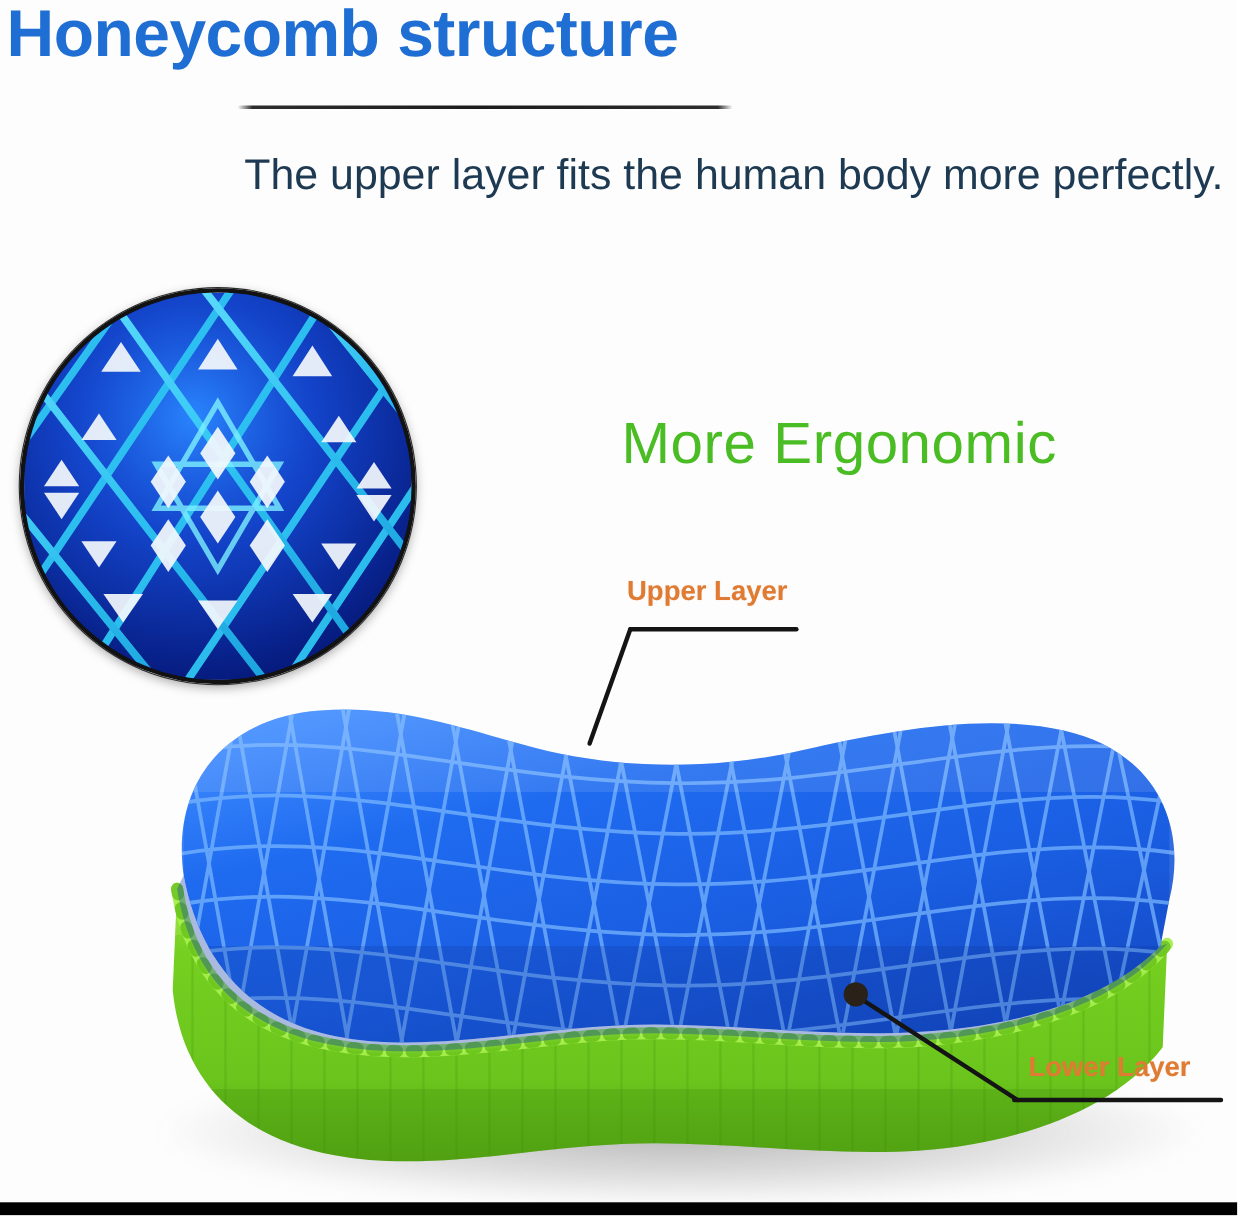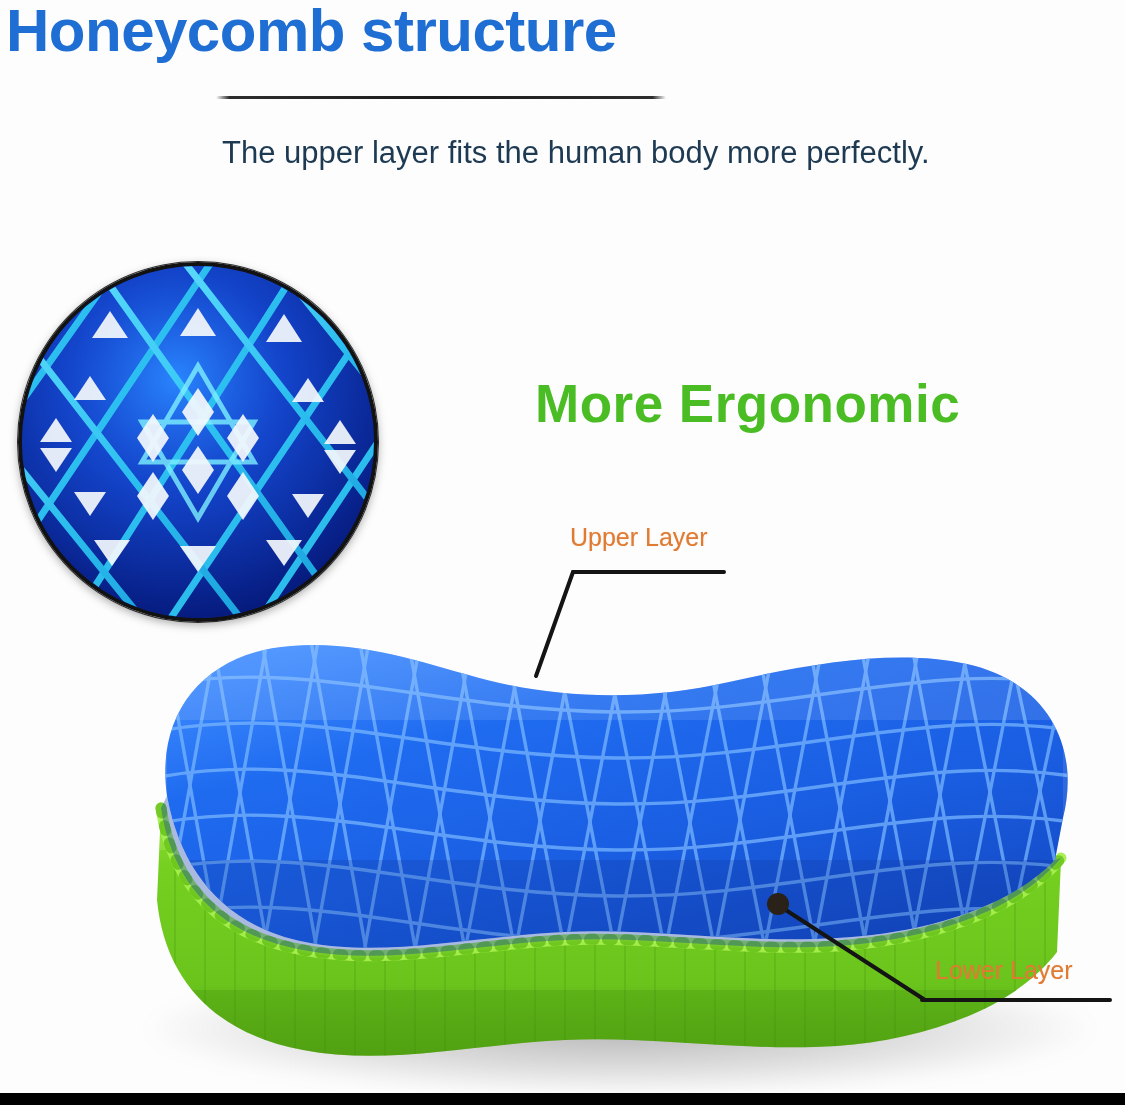--- a/index.html
+++ b/index.html
@@ -42,34 +42,34 @@
   }
 
   
   .subtitle {
     position: absolute;
     left: 222px;
     top: 128px;
     width: 890px;
   }
   .subtitle-line {
-    font-size: 31px;
+    font-size: 39px;
     line-height: 1.62;
     color: #1e3a52;
     white-space: nowrap;
     font-weight: 400;
   }
 
   
   .ergo {
     position: absolute;
-    left: 535px;
+    left: 565px;
     top: 373px;
     font-size: 53px;
-    font-weight: bold;
+    font-weight: normal;
     color: #4bbd24;
     letter-spacing: 0.5px;
     white-space: nowrap;
   }
 
   
   .magnifier {
     position: absolute;
     left: 18px;
     top: 262px;
@@ -120,21 +120,21 @@
     top: 560px;
     width: 1030px;
     height: 520px;
     z-index: 4;
   }
 
   
   .callout-label {
     position: absolute;
     font-size: 25px;
-    font-weight: normal;
+    font-weight: bold;
     color: #e07b33;
     white-space: nowrap;
     text-shadow: 0 0 1px rgba(224,123,51,0.4);
     z-index: 8;
   }
   #upper-label { left: 570px; top: 523px; }
   #lower-label { left: 903px; top: 956px; margin-left: 32px; }
   .leader-svg {
     position: absolute;
     left: 0; top: 0;

